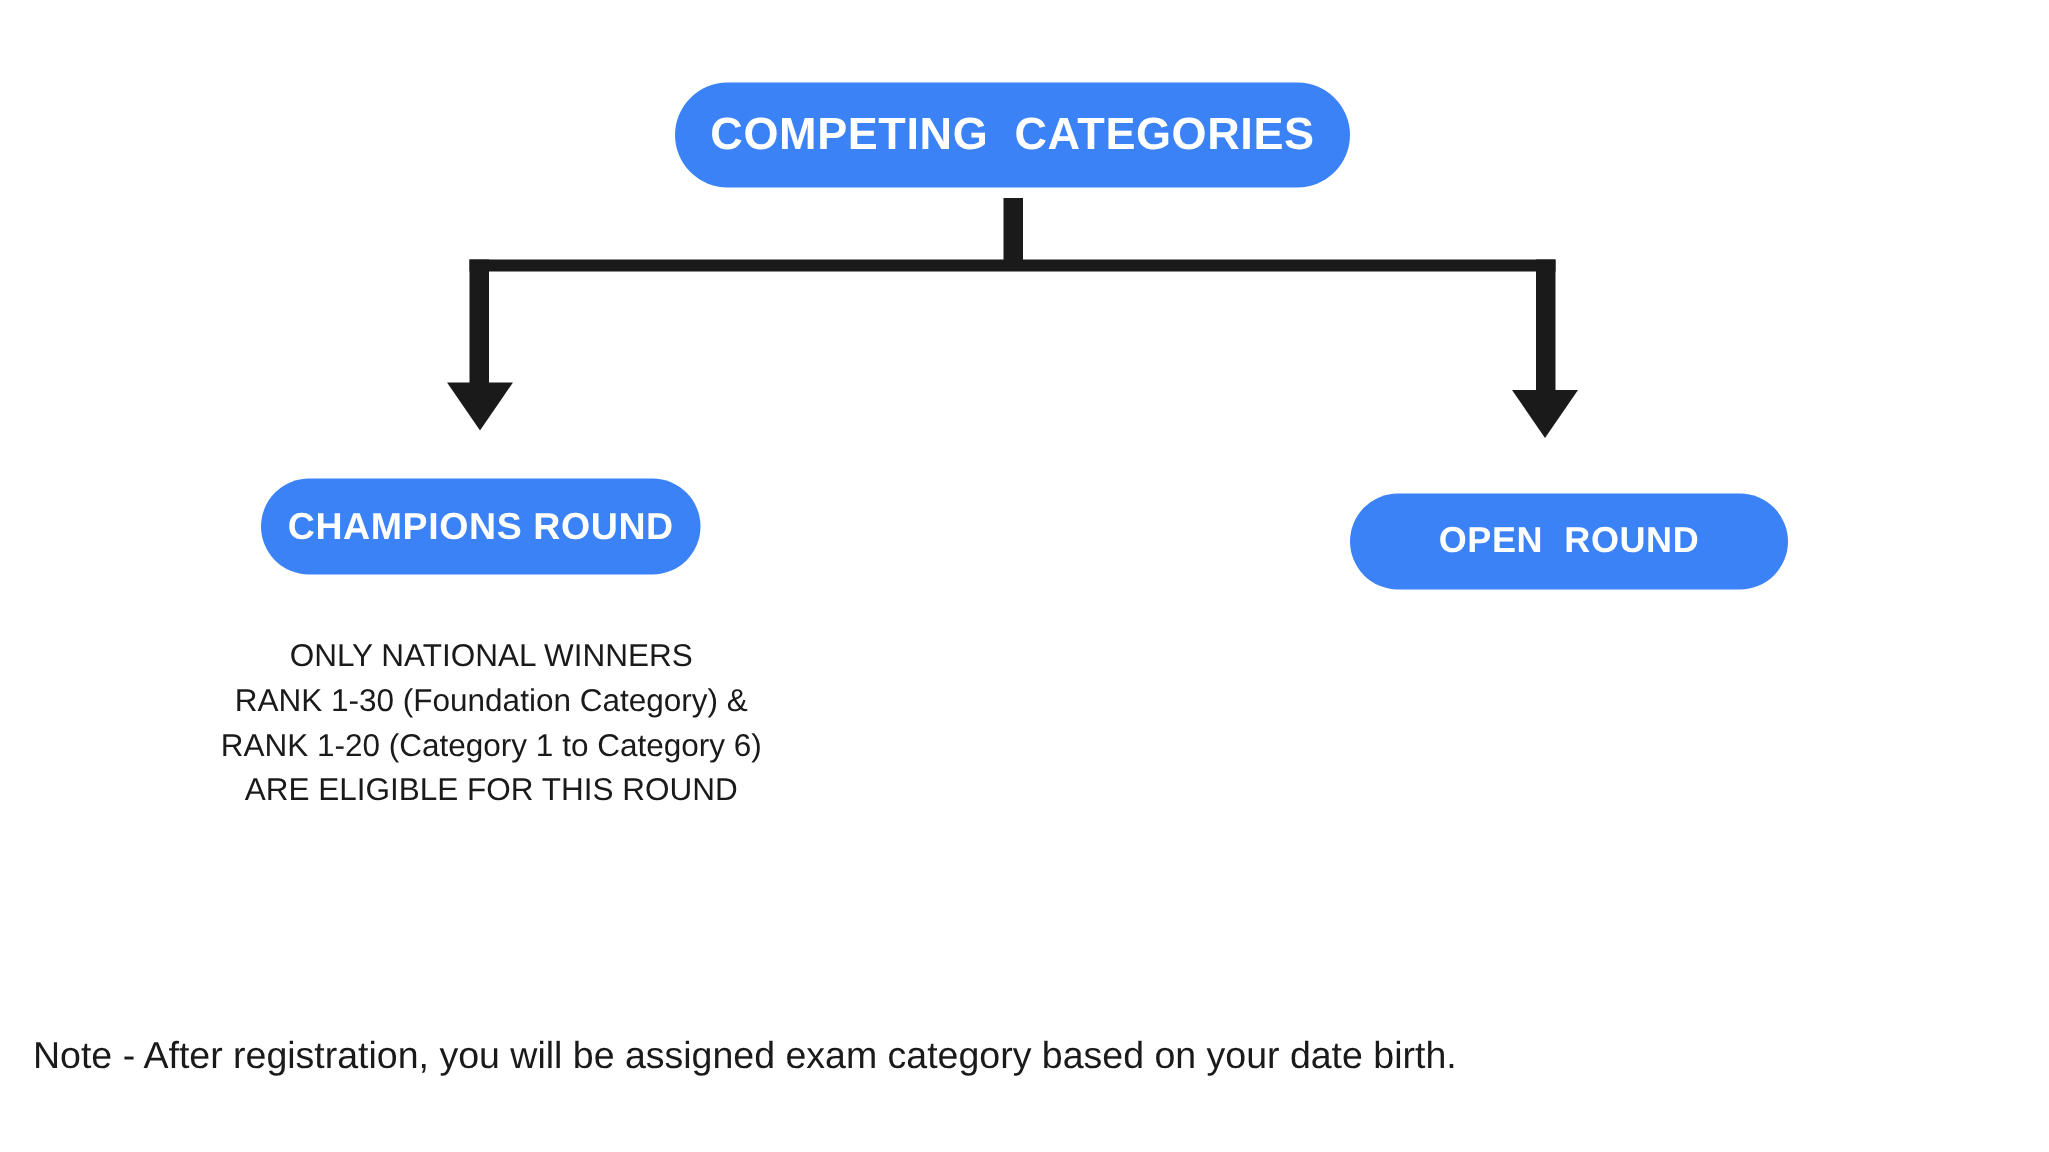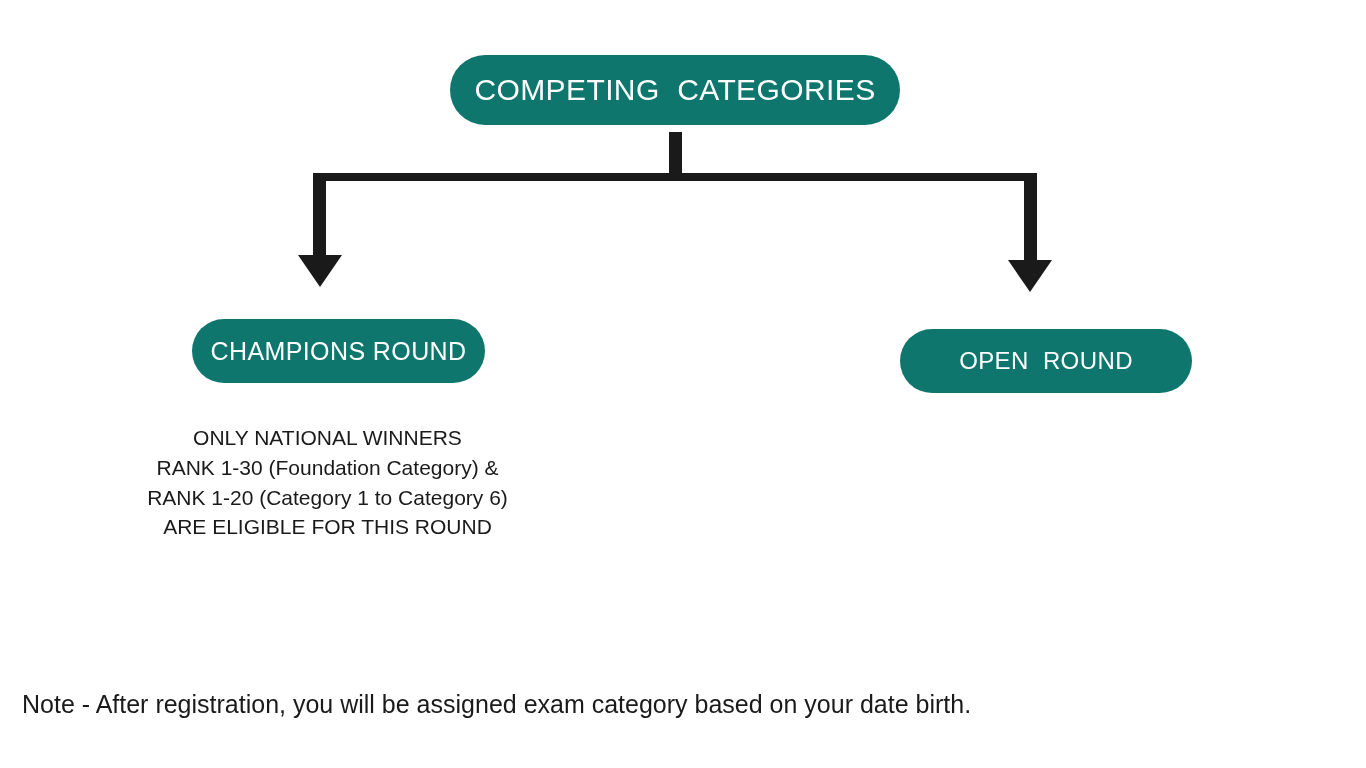--- a/index.html
+++ b/index.html
@@ -20,43 +20,43 @@
 
   .canvas {
     position: absolute;
     inset: 0;
   }
 
   
   .pill {
     position: absolute;
     box-sizing: border-box;
-    background: #0f766e;
+    background: #3b82f6;
     border-radius: 999px;
     display: flex;
     align-items: center;
     justify-content: center;
     color: #ffffff;
-    font-weight: normal;
+    font-weight: bold;
     letter-spacing: 0.4px;
     text-align: right;
     white-space: pre;
     user-select: none;
   }
 
   #title-pill {
     left: 450px;
     top: 55px;
     width: 450px;
     height: 70px;
     font-size: 30px;
   }
 
   #champions-pill {
-    left: 192px;
+    left: 174px;
     top: 319px;
     width: 293px;
     height: 64px;
     font-size: 25px;
   }
 
   #open-pill {
     left: 900px;
     top: 329px;
     width: 292px;

